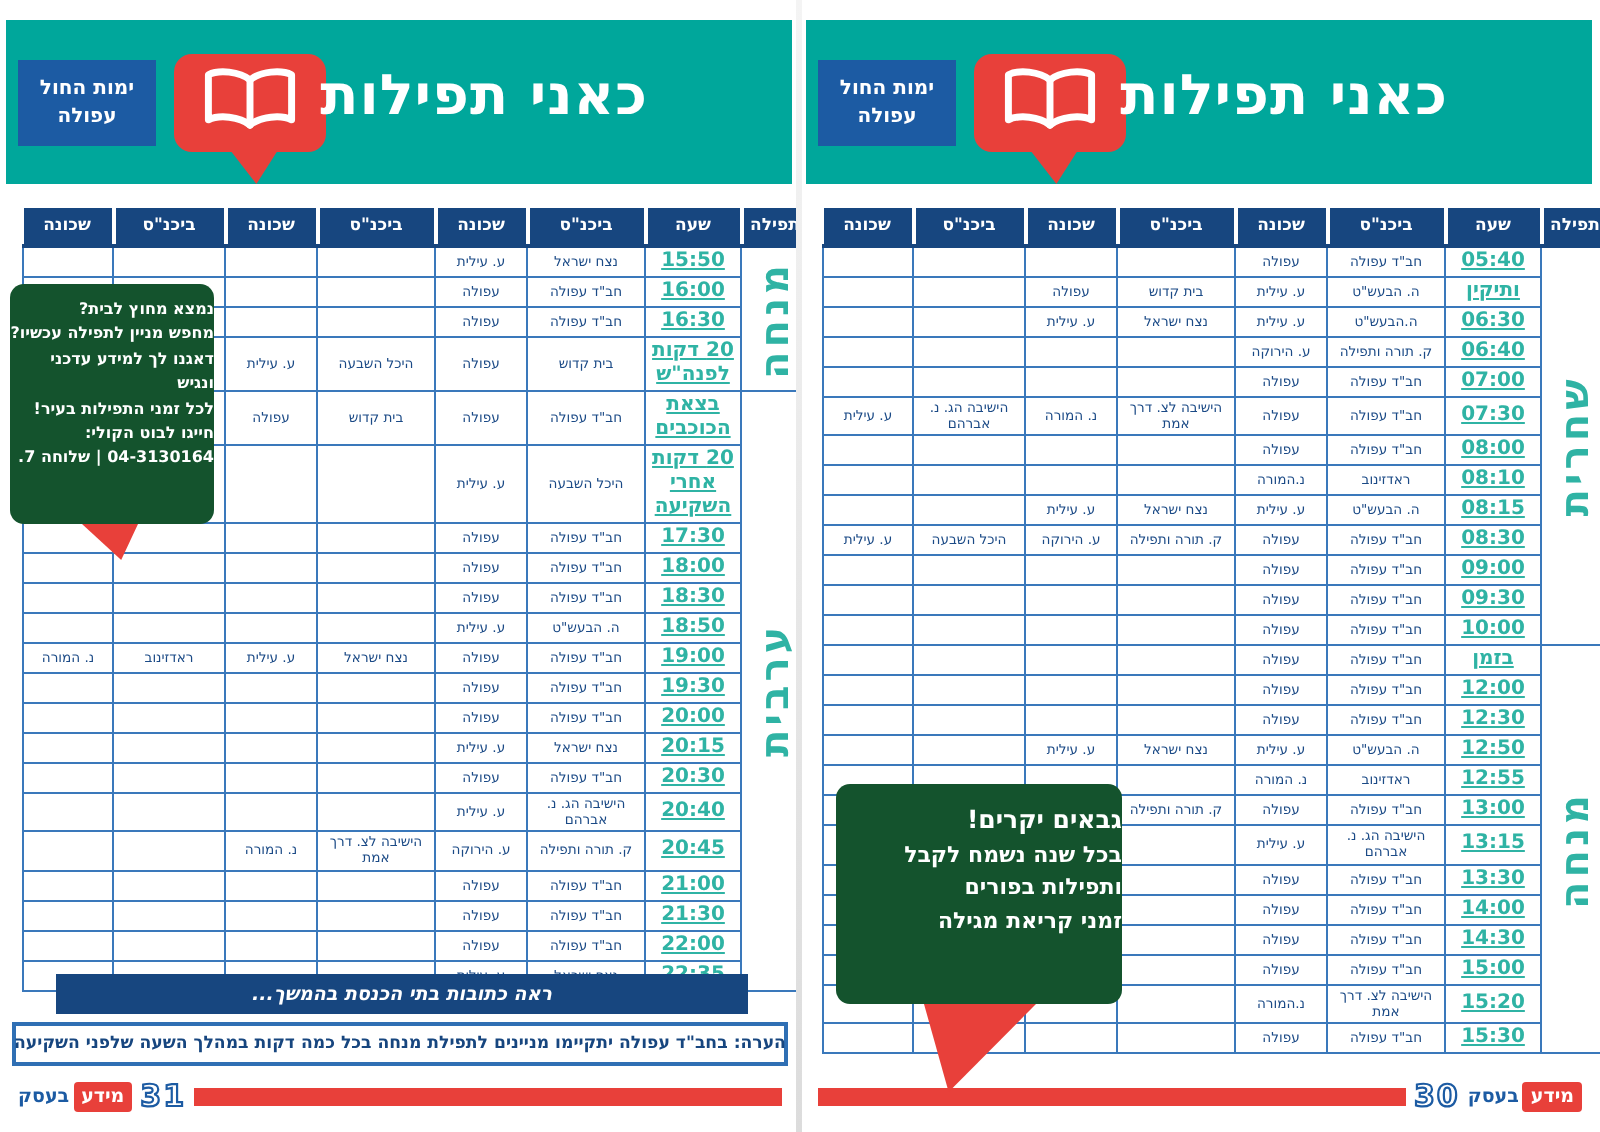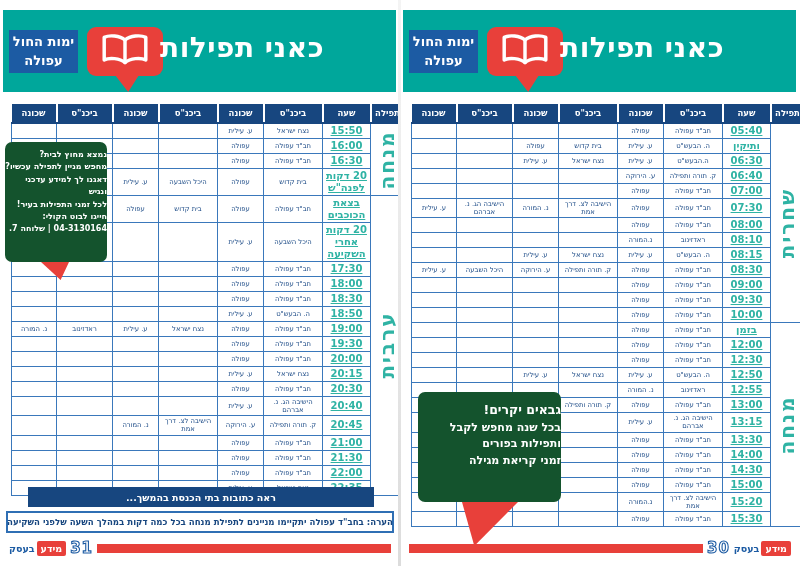--- a/index.html
+++ b/index.html
@@ -11,21 +11,21 @@
   }
   .page{position:absolute;top:0;width:400px;height:566px;background:#fff;}
   #page-left{left:0;}
   #page-right{left:400px;}
   .center-divider{position:absolute;left:398px;top:0;width:3px;height:566px;
     background:linear-gradient(to bottom,#f4f4f4,#dcdcdc);z-index:1;}
 
   
   .band{position:absolute;top:10px;left:3px;right:4px;height:82px;background:#00a79b;}
   .tag{position:absolute;top:20px;left:6px;width:69px;height:43px;background:#1c5ba3;
-    color:#fff;font-weight:bold;font-size:13px;line-height:1.4;text-align:center;
+    color:#fff;font-weight:bold;font-size:10px;line-height:1.4;text-align:center;
     display:flex;flex-direction:column;justify-content:center;}
   .logo{position:absolute;top:17px;left:84px;width:76px;height:49px;background:#e8403a;
     border-radius:9px;display:flex;align-items:center;justify-content:center;}
   .logo-tail{position:absolute;top:65px;left:112px;width:24px;height:17px;background:#e8403a;
     clip-path:polygon(0 0,100% 0,55% 100%);}
   .title{position:absolute;top:21px;right:72px;color:#fff;font-weight:bold;font-size:28px;
     letter-spacing:0.5px;white-space:nowrap;direction:rtl;}
 
   
   .ptable{position:absolute;top:104px;left:11px;width:378px;border-collapse:collapse;
@@ -50,21 +50,21 @@
     background:#e8403a;clip-path:polygon(0 0,100% 0,70% 100%);}
   #bubble-right{left:18px;top:392px;width:143px;height:101px;font-size:11px;line-height:1.5;
     padding-top:9px;}
   #bubble-right::after{content:"";position:absolute;top:100%;left:44px;width:56px;height:44px;
     background:#e8403a;clip-path:polygon(0 0,100% 0,22% 100%);}
   .bubble .b-big{font-size:12.5px;}
 
   
   .note1{position:absolute;left:28px;right:26px;top:487px;height:20px;background:#17467f;
     color:#fff;font-size:9.5px;font-weight:bold;display:flex;align-items:center;
-    justify-content:center;}
+    justify-content:center;font-style:italic;}
   .note2{position:absolute;left:6px;right:6px;top:511px;height:18px;background:#fff;
     border:2px solid #2f6fb4;color:#17467f;font-size:8.6px;font-weight:bold;display:flex;
     align-items:center;justify-content:center;white-space:nowrap;}
 
   
   .footer{position:absolute;bottom:7px;left:9px;right:9px;height:22px;display:flex;
     align-items:center;gap:4px;direction:ltr;z-index:3;}
   .fbar{height:9px;background:#e8403a;flex:1;}
   .fnum{font-size:15px;font-weight:bold;color:#fff;
     -webkit-text-stroke:1.1px #1c5ba3;letter-spacing:1px;}
@@ -603,21 +603,21 @@
           <td></td>
           <td></td>
           <td></td>
           <td></td>
         </tr>
       </tbody>
   </table>
 
   <div class="bubble" id="bubble-right">
     <div class="b-big">גבאים יקרים!</div>
-    <div>בכל שנה מחפש לקבל</div>
+    <div>בכל שנה נשמח לקבל</div>
     <div>ותפילות בפורים</div>
     <div>זמני קריאת מגילה</div>
   </div>
 
   <div class="footer">
     <span class="fbar"></span>
     <span class="fnum">30</span>
     <span class="flogo">
       <span class="red">מידע</span>
       <span class="blue">בעסק</span>

